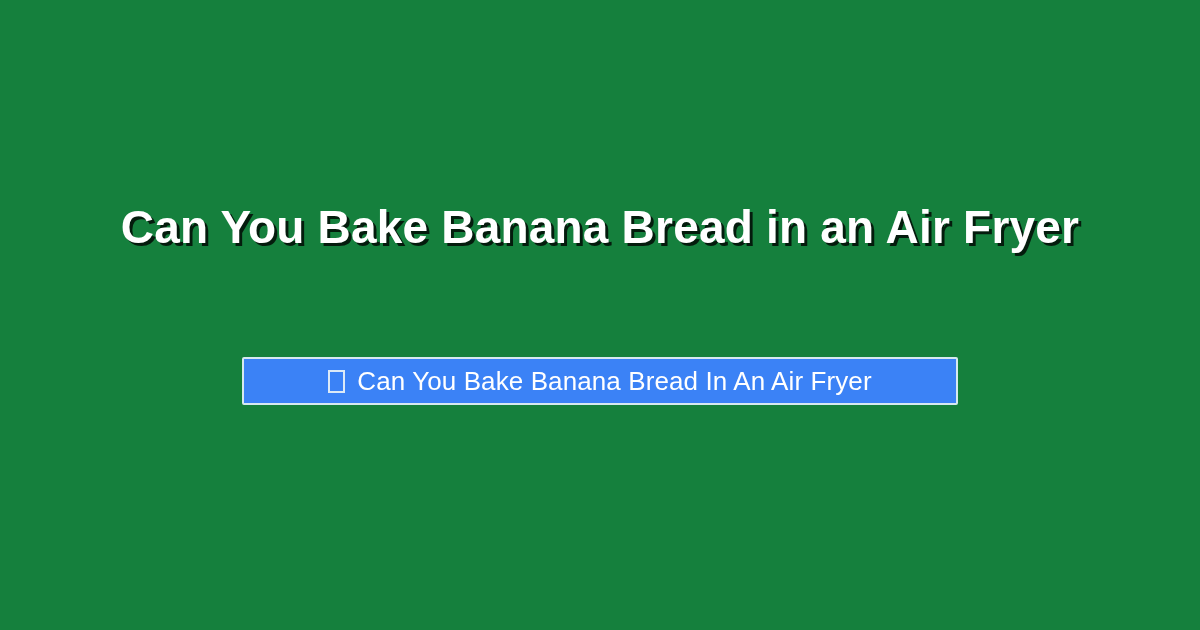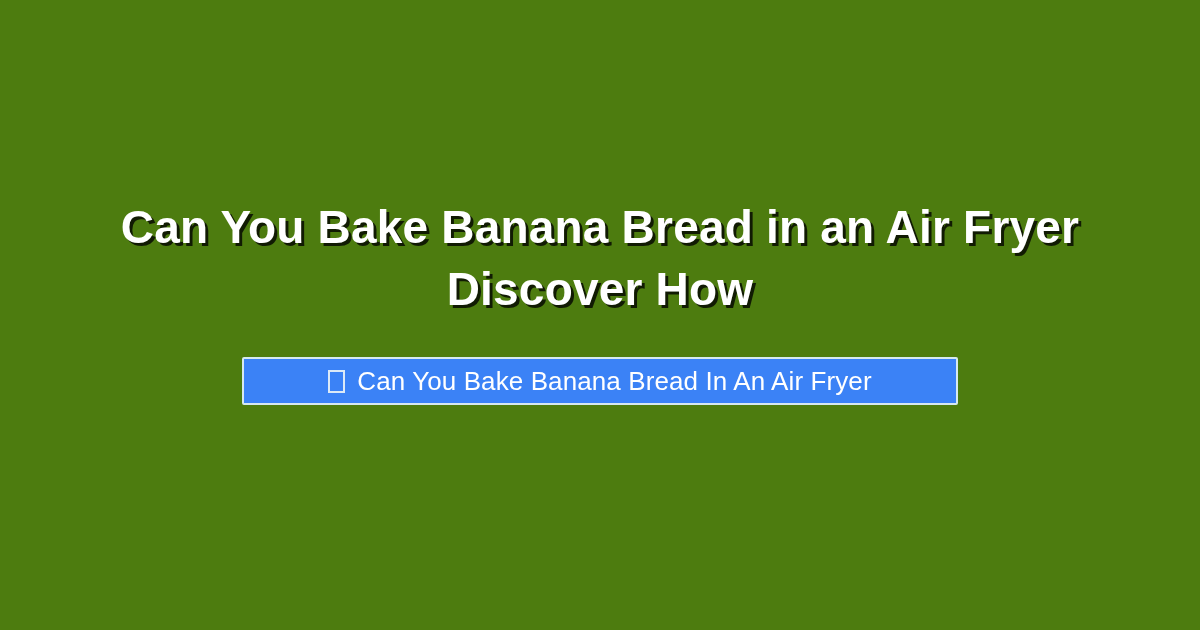--- a/index.html
+++ b/index.html
@@ -11,21 +11,21 @@
     width: 1200px;
     height: 630px;
     overflow: hidden;
     font-family: "Liberation Sans", sans-serif;
   }
 
   #card {
     position: relative;
     width: 1200px;
     height: 630px;
-    background: #4d7c0f;
+    background: #15803d;
     box-sizing: border-box;
     display: flex;
     flex-direction: column;
     align-items: center;
     justify-content: flex-start;
   }
 
   
   #title-block {
     position: absolute;
@@ -94,21 +94,20 @@
     letter-spacing: 0.1px;
   }
 </style>
 </head>
 <body>
 
 <div id="card">
 
   <div id="title-block">
     <span class="title-line">Can You Bake Banana Bread in an Air Fryer</span>
-    <span class="title-line">Discover How</span>
   </div>
 
   <div id="badge-row">
     <div id="badge-button">
       <span id="badge-glyph"></span>
       <span id="badge-label">Can You Bake Banana Bread In An Air Fryer</span>
     </div>
   </div>
 
 </div>

